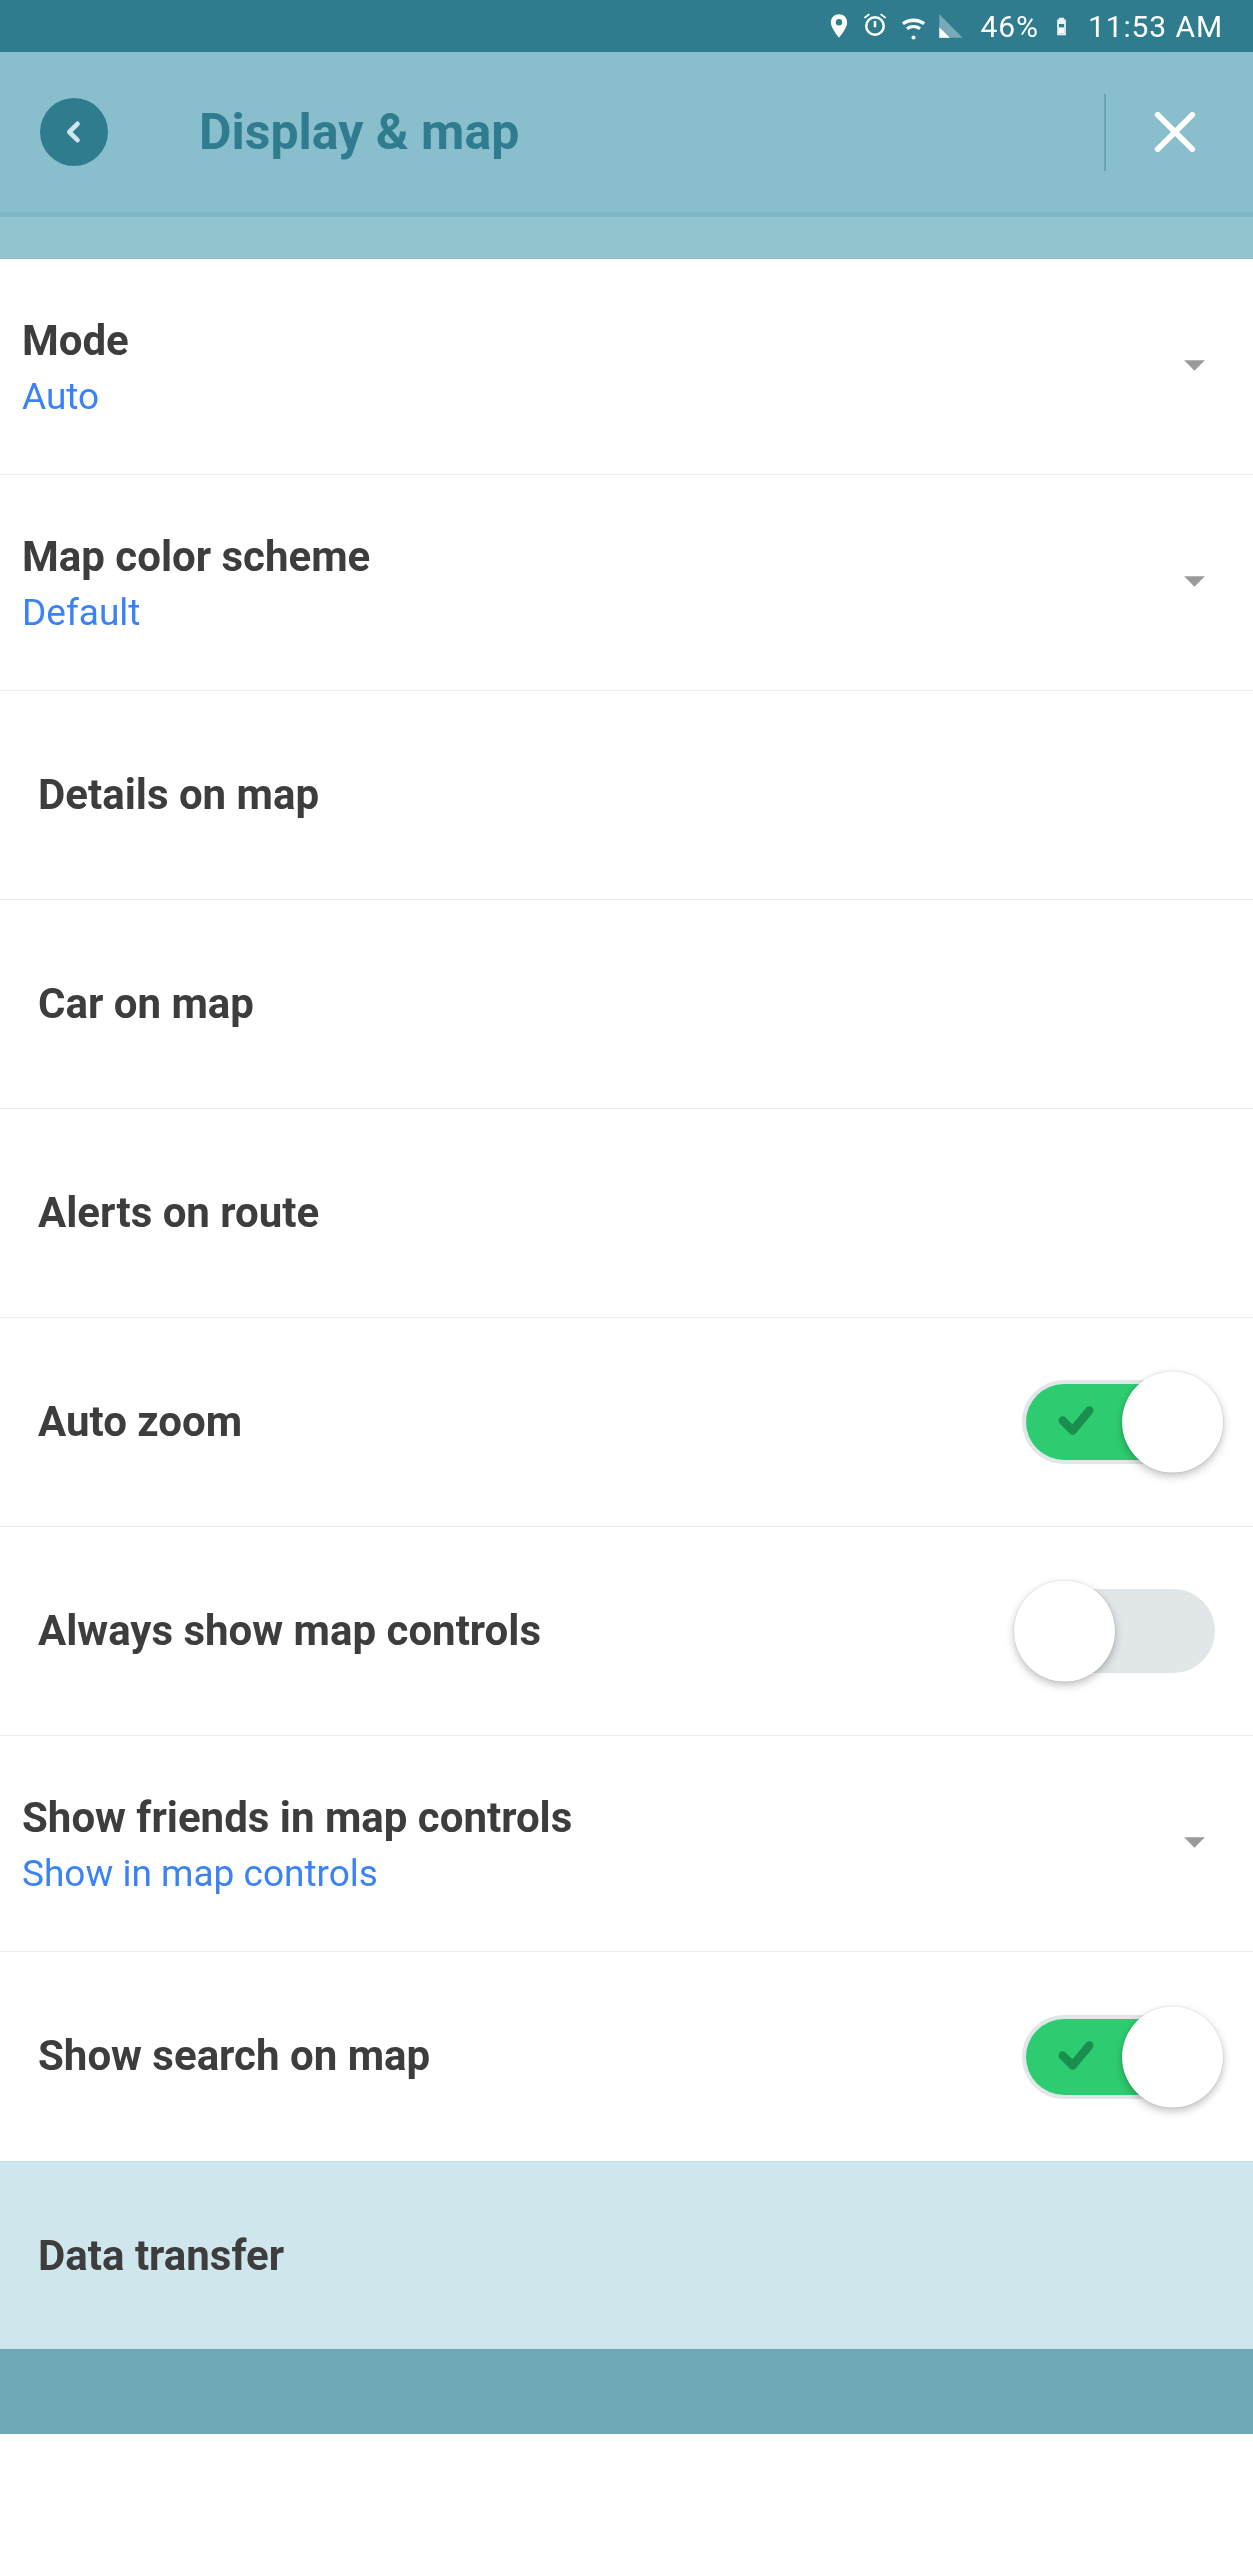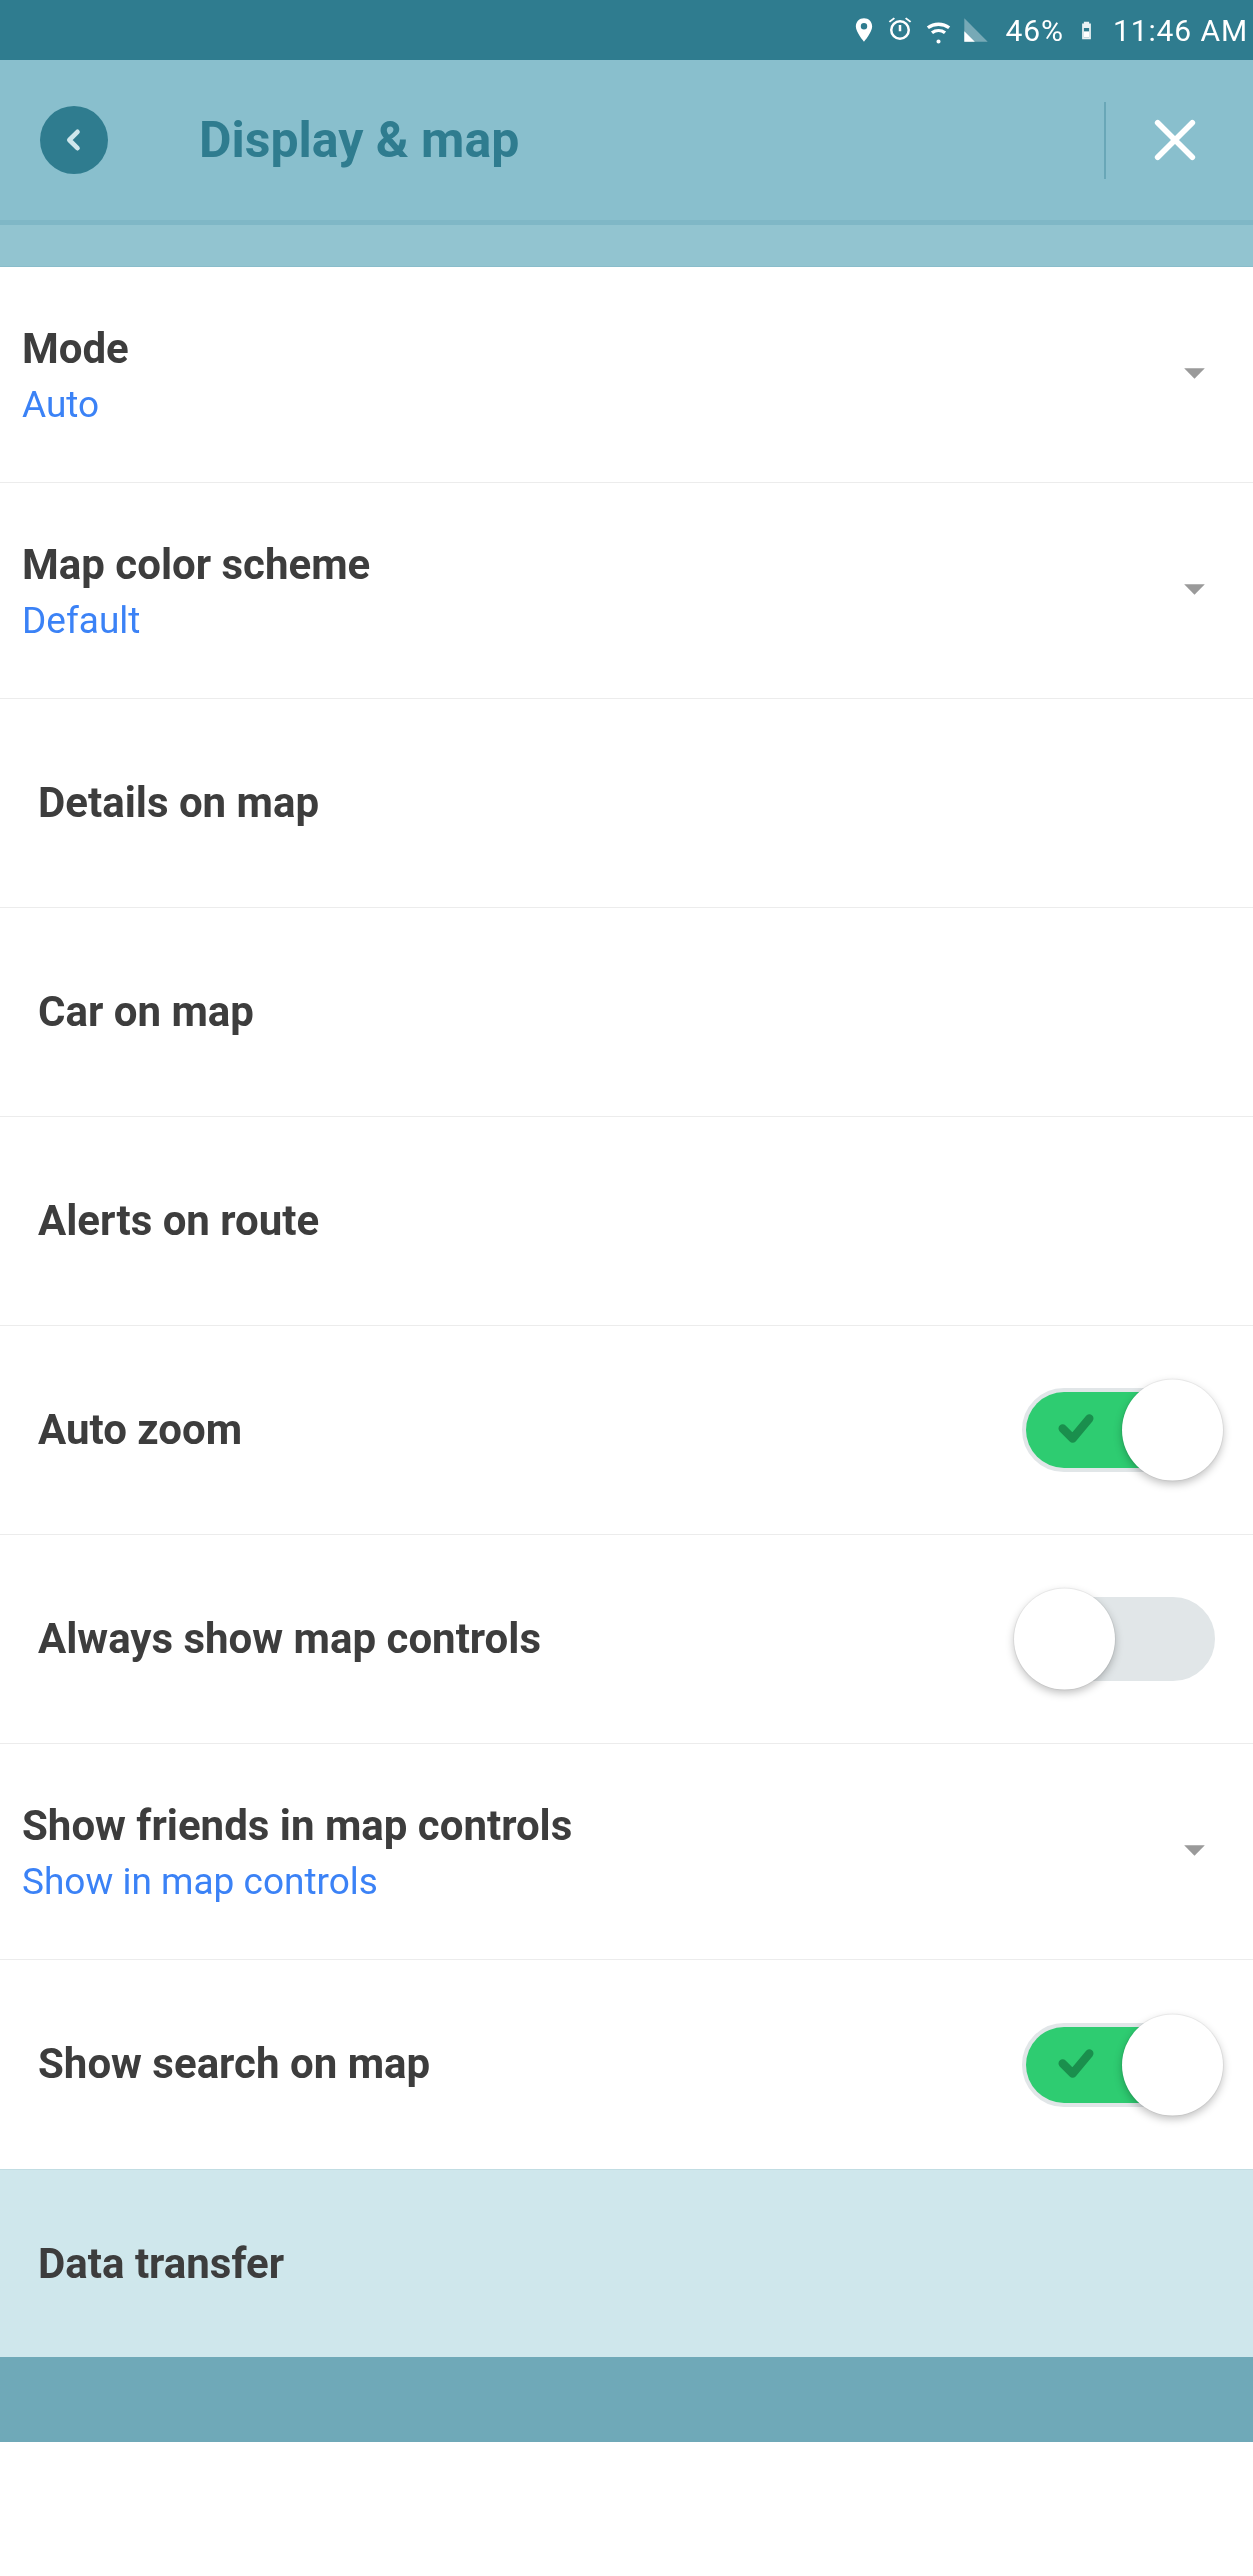--- a/index.html
+++ b/index.html
@@ -1,26 +1,26 @@
 <!DOCTYPE html>
 <html style="font-size:14px"><head>
 <meta charset="utf-8">
 <style>
   * { box-sizing: border-box; margin: 0; padding: 0; }
   html, body { width: 1253px; height: 2576px; font-family: -apple-system, BlinkMacSystemFont, "Segoe UI", Roboto, Arial, sans-serif; background: #ffffff; overflow: hidden; }
 
   
   .status-bar {
-    height: 60px;
+    height: 52px;
     background: #2f7c8f;
     color: #ffffff;
     display: flex;
     align-items: center;
     justify-content: flex-end;
-    padding: 0 5px;
+    padding: 0 30px;
     font-size: 30px;
     letter-spacing: 0.9px;
     text-align: center;
   }
   .status-bar .icons { display: flex; align-items: center; gap: 7px; }
   .status-bar .icons span { display: inline-flex; align-items: center; }
   .status-bar svg { display: block; }
 
   
   .header {
@@ -151,21 +151,21 @@
           <path d="M2 22h9L2 13z" fill="#ffffff"></path>
         </svg>
     </span>
     <span style="margin:0 5.2px 0 8.7px;">46%</span>
     <span>
       <svg viewBox="0 0 24 24" width="21" height="31" fill="#ffffff">
           <path d="M15 2h-6v2H7v18h10V4h-2zM9 20V9h6v11z" opacity="0.9"></path>
           <rect x="9" y="13" width="6" height="7" fill="#ffffff"></rect>
         </svg>
     </span>
-    <span style="margin-left:8.7px;">11:46 AM</span>
+    <span style="margin-left:8.7px;">11:53 AM</span>
   </div>
 </div>
 
 <div class="header">
   <div class="back-btn">
     <svg viewBox="0 0 24 24" fill="none" stroke="#cfe7ec" stroke-width="4" stroke-linecap="round" stroke-linejoin="round">
         <polyline points="15 5 8 12 15 19"></polyline>
       </svg>
   </div>
   <div class="header-title">Display &amp; map</div>

